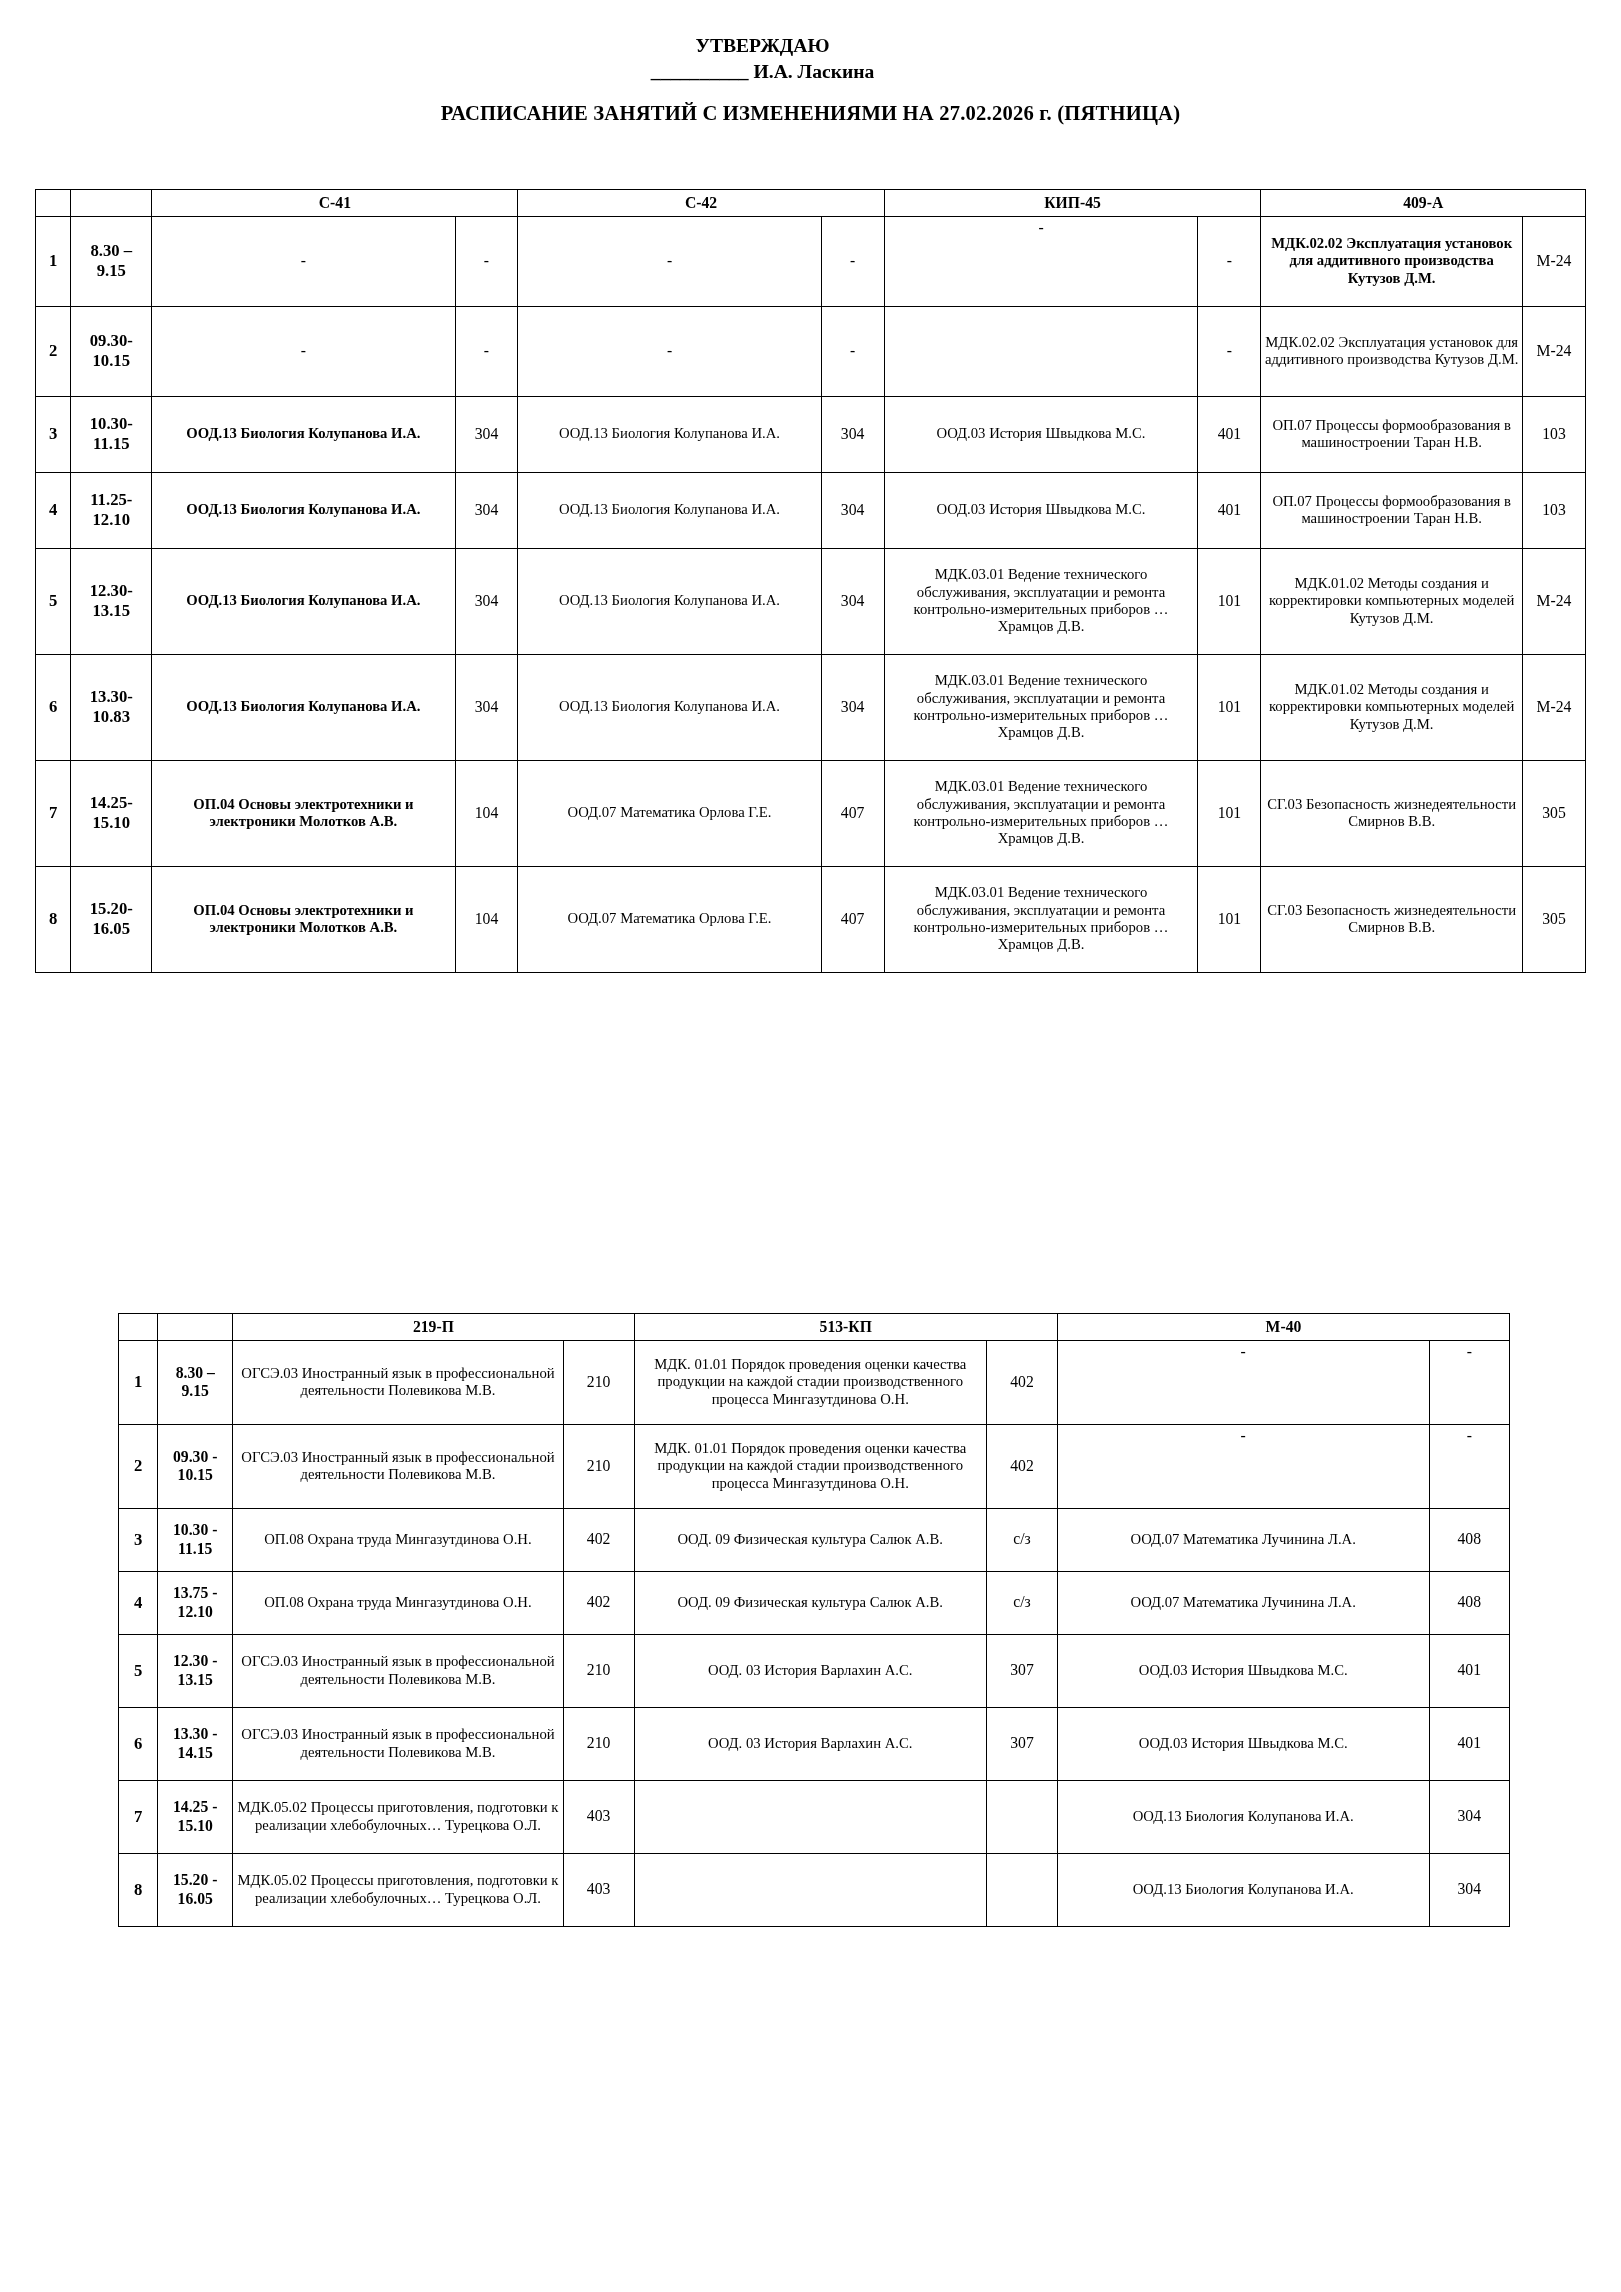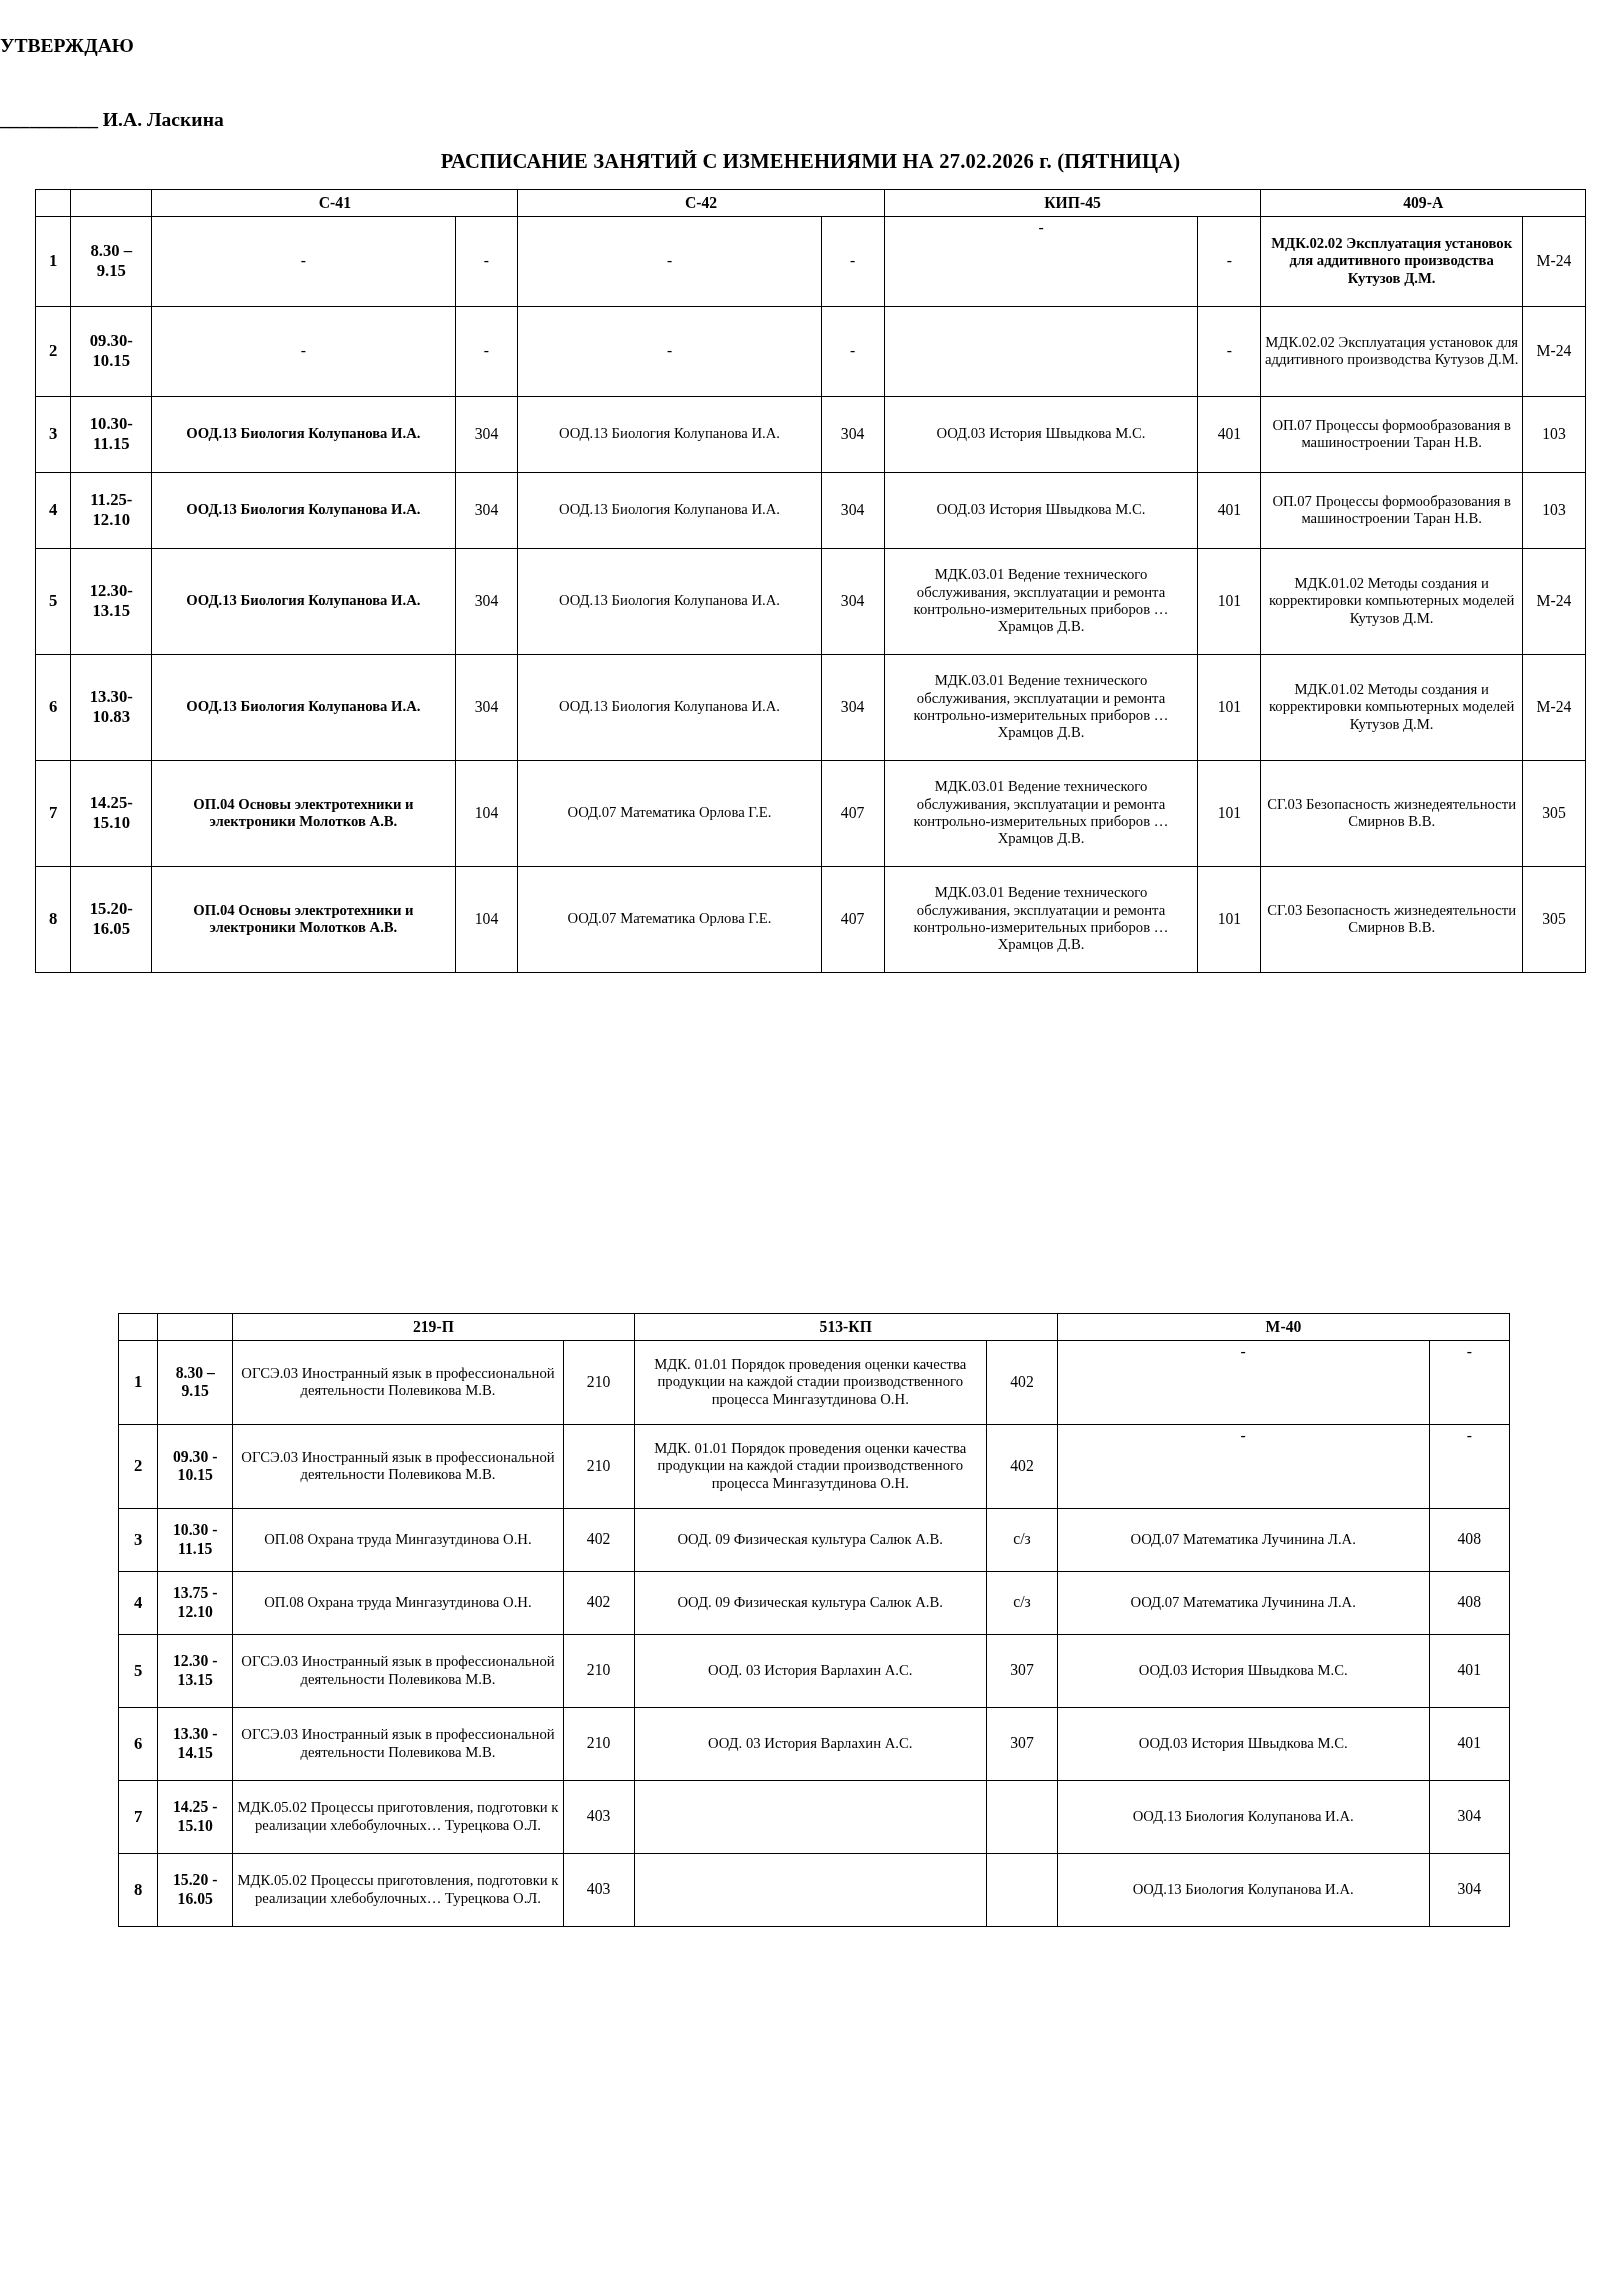--- a/index.html
+++ b/index.html
@@ -15,37 +15,36 @@
     position: relative;
   }
   .page {
     position: relative;
     width: 1621px;
     height: 2293px;
     padding: 0;
     box-sizing: border-box;
   }
   .header-block {
-    text-align: left;
+    text-align: center;
     padding-right: 96px;
     padding-top: 33px;
     line-height: 1.35;
   }
   .hdr-line {
     font-size: 19.6px;
     font-weight: bold;
   }
   .hdr-line2 {
     font-size: 19.6px;
     font-weight: bold;
   }
   .hdr-line3 {
     font-size: 19.6px;
     font-weight: bold;
-    margin-top: 48px;
   }
   .title {
     text-align: center;
     font-size: 20.6px;
     font-weight: bold;
     margin-top: 15.7px;
     letter-spacing: 0.2px;
   }
   .subtitle-bar {
     background: #ffff00;

